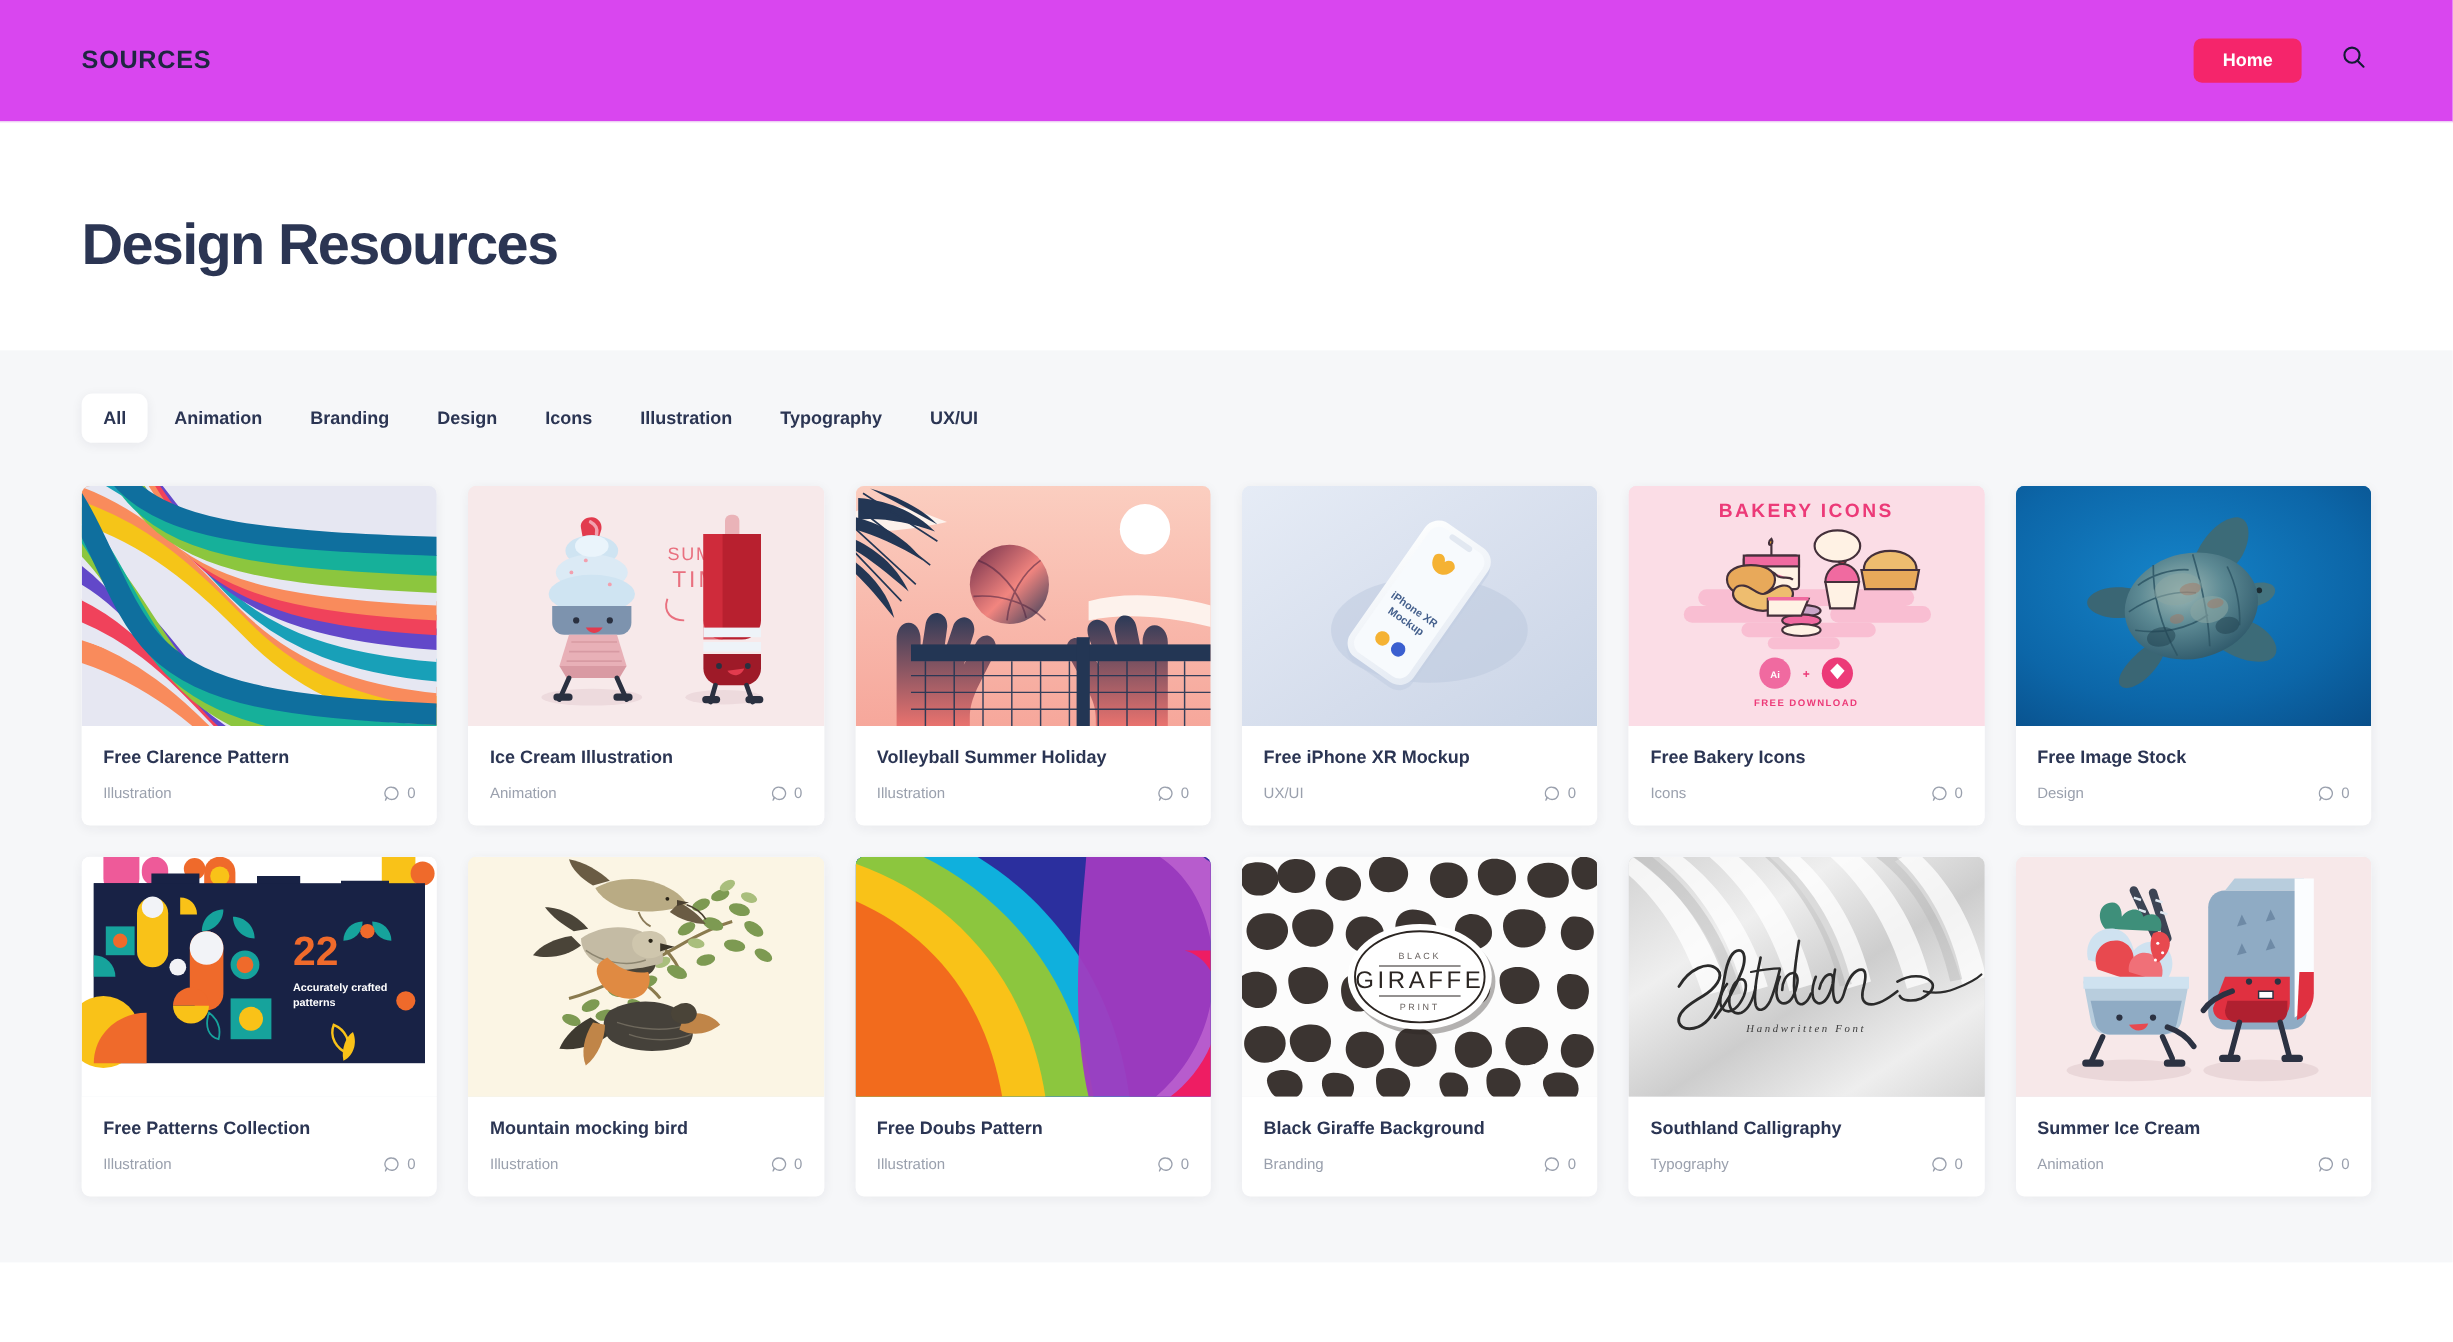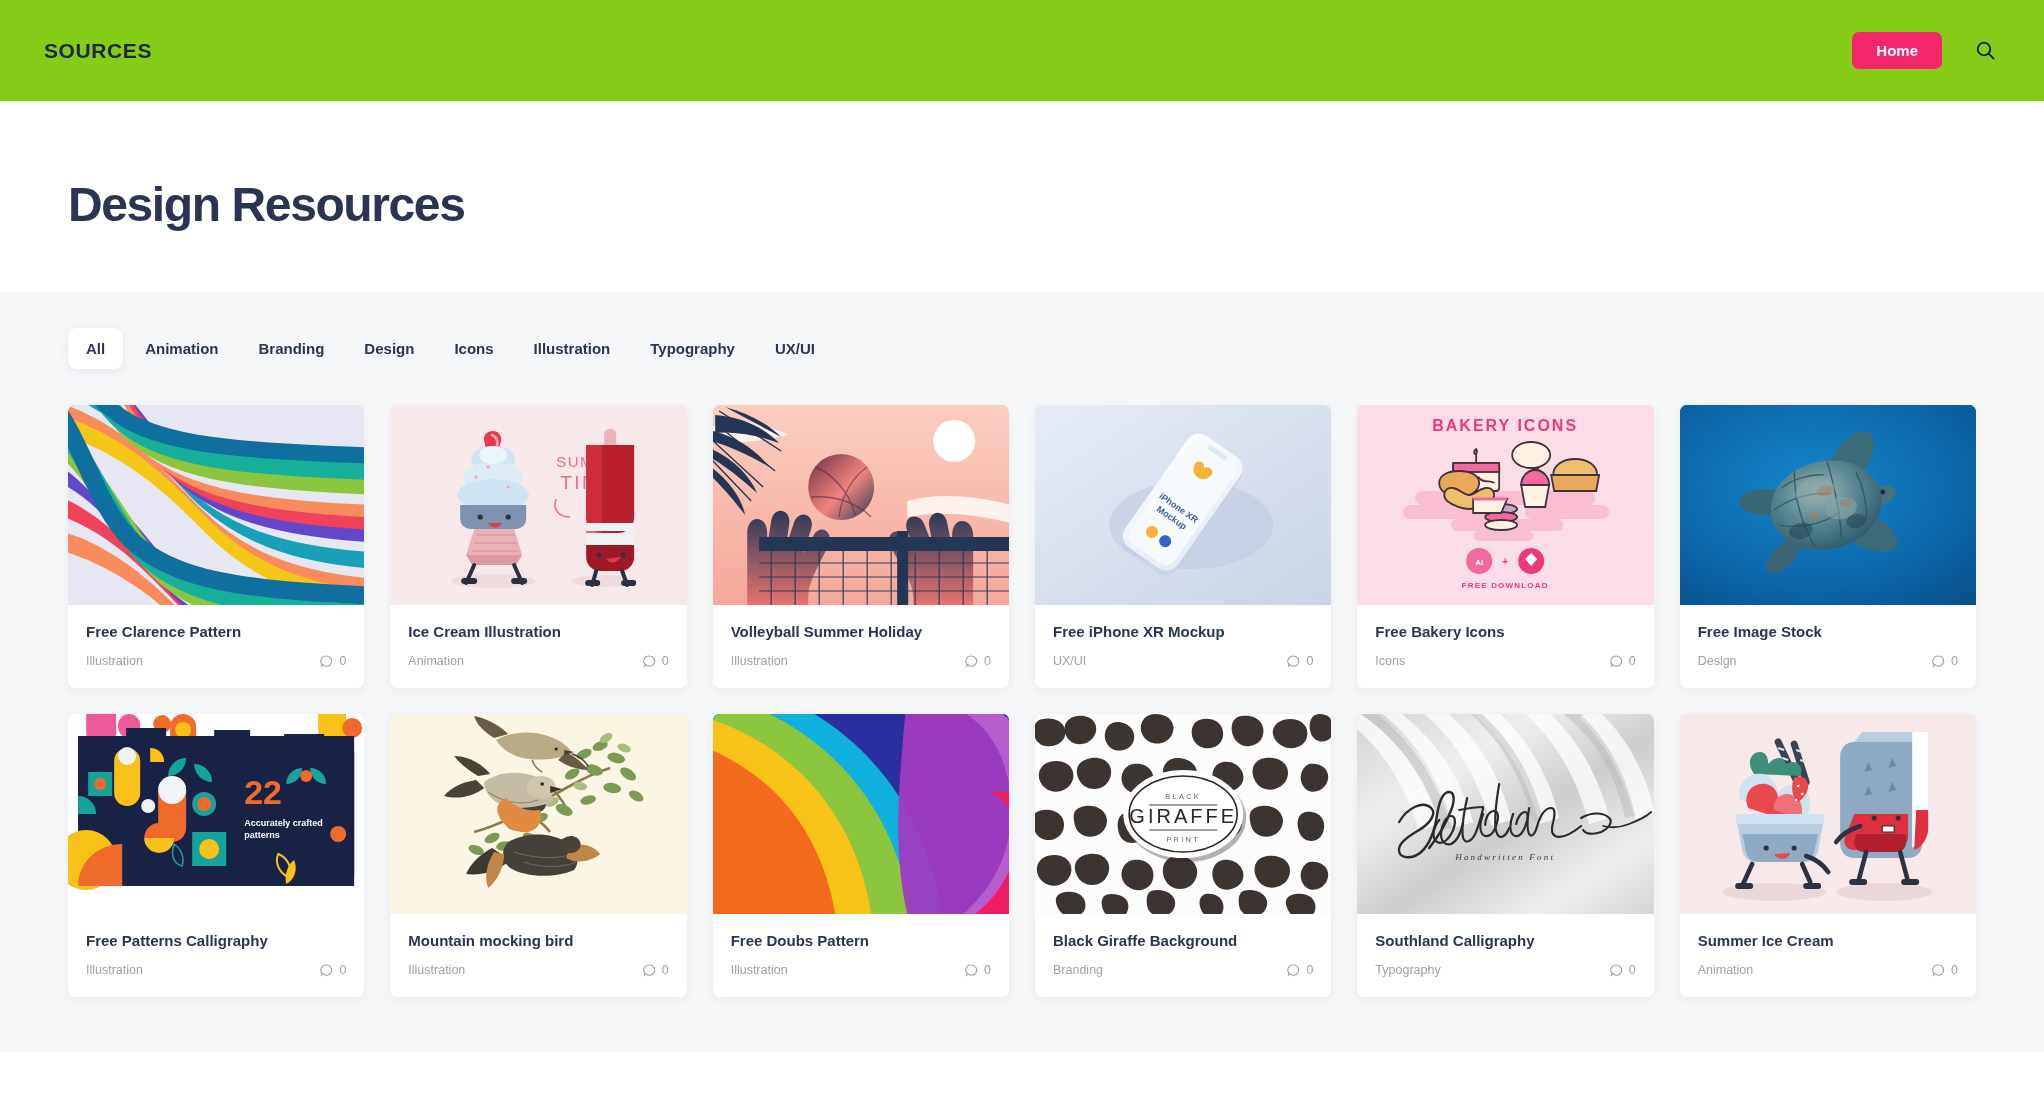--- a/index.html
+++ b/index.html
@@ -8,34 +8,34 @@
     height: 1118px;
     overflow: hidden;
     background: #ffffff;
     font-family: "Liberation Sans", sans-serif;
     -webkit-font-smoothing: antialiased;
   }
 
   
   .site-header {
     height: 102px;
-    background: #84cc16;
+    background: #d946ef;
     border-bottom: 1px solid #f2f3f5;
     display: flex;
     align-items: center;
     justify-content: space-between;
-    padding: 0 44px;
+    padding: 0 68px;
   }
   .brand {
     font-size: 21px;
     font-weight: bold;
     letter-spacing: 0.6px;
     color: #1f2641;
   }
-  .header-right { display: flex; align-items: center; gap: 28px; }
+  .header-right { display: flex; gap: 28px; }
   .home-btn {
     background: #f5256b;
     color: #ffffff;
     font-size: 15px;
     font-weight: bold;
     border: none;
     border-radius: 7px;
     padding: 11px 24px;
     cursor: pointer;
     line-height: 1;
@@ -610,21 +610,21 @@
           <path d="M212 140c10 4 14 14 12 24-10-4-16-14-12-24z" fill="#182245" stroke="#f9c218" stroke-width="2"></path>
           <path d="M228 146c4 10 0 20-8 24-2-10 2-20 8-24z" fill="#f9c218"></path>
           <circle cx="272" cy="120" r="8" fill="#ef6a2b"></circle>
 
           <text x="178" y="90" font-family="'Liberation Sans',sans-serif" font-size="34" font-weight="bold" fill="#ef6a2b">22</text>
           <text x="178" y="112" font-family="'Liberation Sans',sans-serif" font-size="9" font-weight="bold" fill="#ffffff">Accurately crafted</text>
           <text x="178" y="124" font-family="'Liberation Sans',sans-serif" font-size="9" font-weight="bold" fill="#ffffff">patterns</text>
         </svg>
       </div>
       <div class="card-body">
-        <div class="card-title">Free Patterns Calligraphy</div>
+        <div class="card-title">Free Patterns Collection</div>
         <div class="card-meta">
           <span class="card-cat">Illustration</span>
           <span class="card-comments">
             <span class="bubble-icon">
               <svg width="13" height="13" viewBox="0 0 14 14" fill="none">
                   <path d="M7 1.1a5.5 5.5 0 1 1-4.2 9.05L1.3 12.7l.95-2.5A5.5 5.5 0 0 1 7 1.1Z" stroke="currentColor" stroke-width="1.2" stroke-linejoin="round"></path>
                 </svg>
             </span>
             <span>0</span>
           </span>

